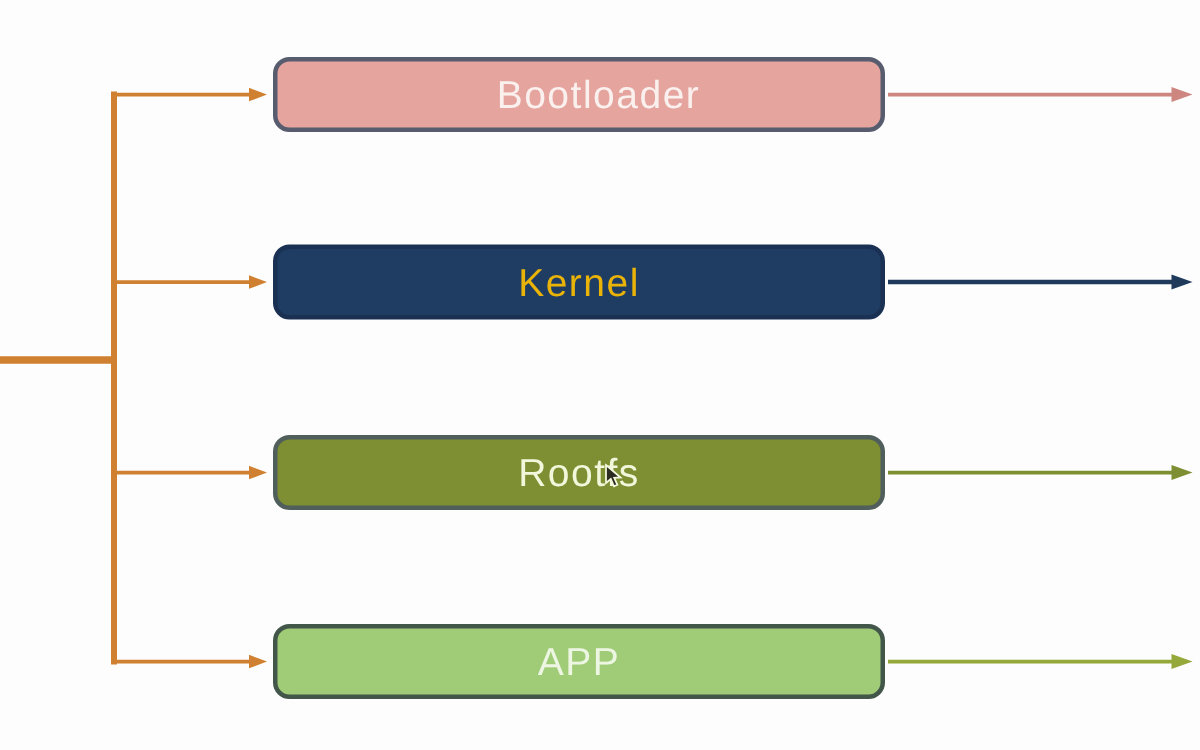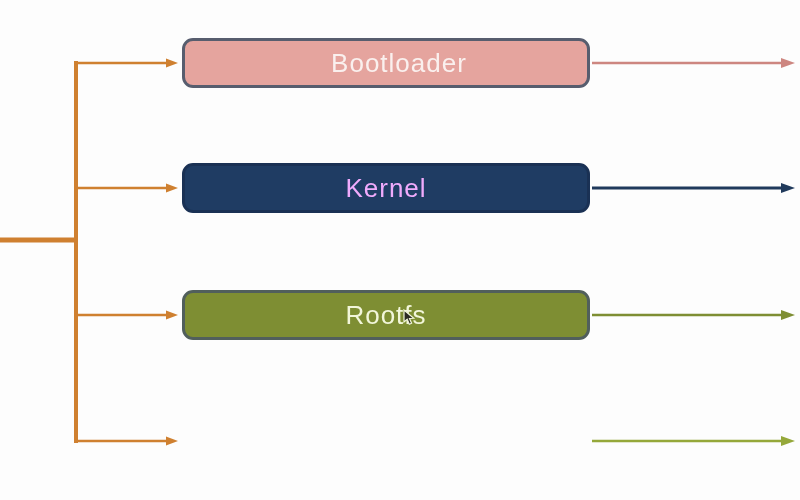--- a/index.html
+++ b/index.html
@@ -37,21 +37,21 @@
     display:flex;align-items:center;justify-content:center;
     font-size:26px;letter-spacing:1px;
     user-select:none;
   }
   .node-bootloader{
     top:38px;
     background:#e5a49e;border:3px solid #575d6e;color:#faf0ee;padding-left:26px;
   }
   .node-kernel{
     top:163px;
-    background:#1f3c63;border:3px solid #1a3154;color:#f0abfc;
+    background:#1f3c63;border:3px solid #1a3154;color:#eab308;
   }
   .node-rootfs{
     top:290px;
     background:#7e8e33;border:3px solid #515f5c;color:#f2f6da;
   }
   .node-app{
     top:416px;
     background:#a0cc77;border:3px solid #42564a;color:#edf6e3;
   }
   svg.cursor{
@@ -100,18 +100,21 @@
   </div>
 
   <div class="node node-kernel">
     <span>Kernel</span>
   </div>
 
   <div class="node node-rootfs">
     <span>Rootfs</span>
   </div>
 
+  <div class="node node-app">
+    <span>APP</span>
+  </div>
 
   <svg class="cursor" viewBox="0 0 16 18" xmlns="http://www.w3.org/2000/svg">
     <polygon points="3,1 3,13 6.2,10.3 8.3,15.2 10.6,14.2 8.5,9.5 12.7,9.3" fill="#2b2b22" stroke="#f2f6da" stroke-width="1.2"></polygon>
   </svg>
 
 </div>
 
 </body></html>

